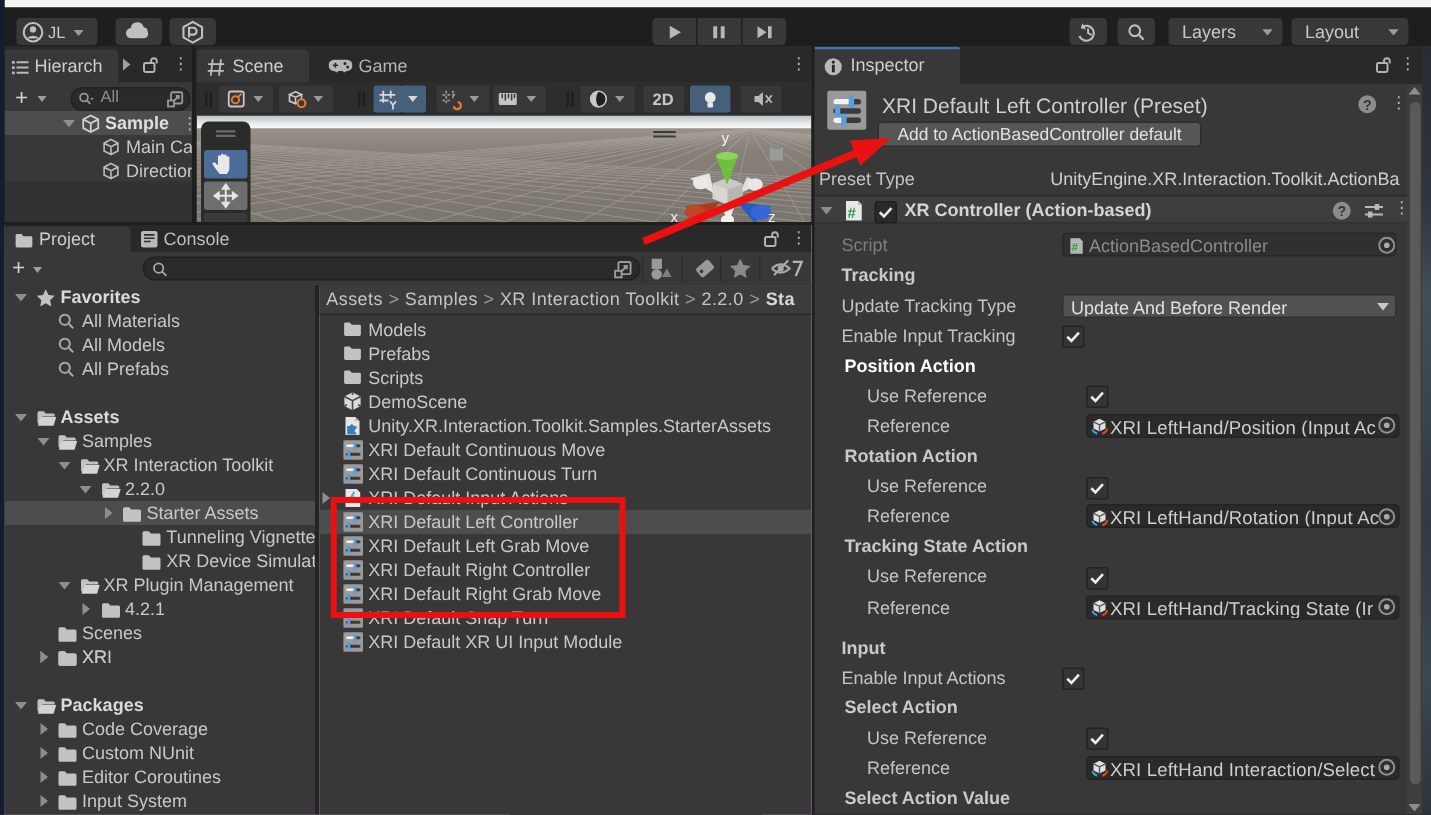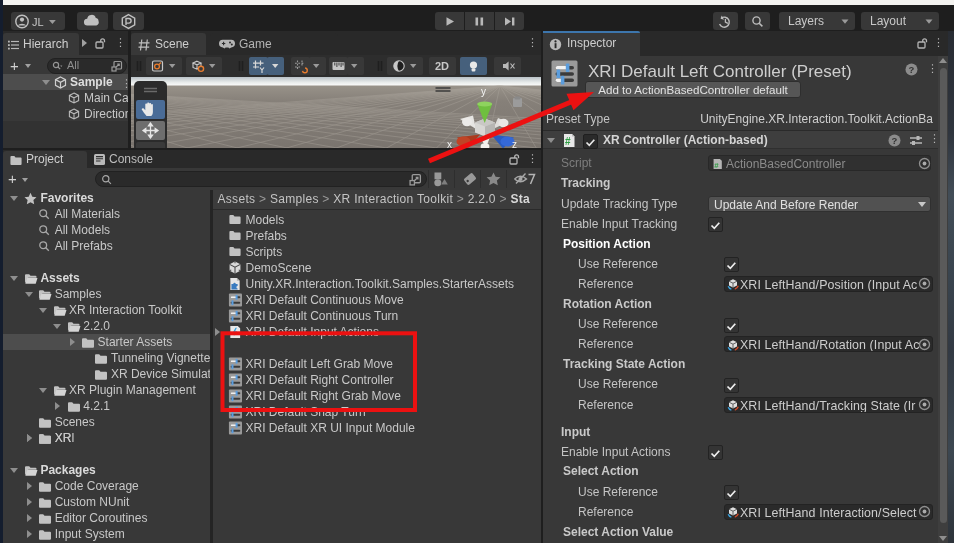--- a/index.html
+++ b/index.html
@@ -426,21 +426,21 @@
           <rect x="0.5" y="0.5" width="26" height="26" rx="1.5" fill="#9a9a9a"></rect>
           <rect x="4.5" y="6" width="18.5" height="3.6" rx="1.8" fill="#3b3b3b"></rect>
           <rect x="4.5" y="6" width="12" height="3.6" rx="1.8" fill="#f2f2f2"></rect>
           <rect x="14.8" y="3.4" width="3.6" height="8.8" rx="1.2" fill="#5b9ddd"></rect>
           <rect x="4.5" y="12.2" width="18.5" height="3.6" rx="1.8" fill="#3b3b3b"></rect>
           <rect x="5.6" y="9.6" width="3.6" height="8.8" rx="1.2" fill="#5b9ddd"></rect>
           <rect x="4.5" y="18.4" width="18.5" height="3.6" rx="1.8" fill="#3b3b3b"></rect>
           <rect x="4.5" y="18.4" width="7" height="3.6" rx="1.8" fill="#f2f2f2"></rect>
           <rect x="9.8" y="15.8" width="3.6" height="8.8" rx="1.2" fill="#5b9ddd"></rect>
         </svg>
-  <span class="txt" style="position:absolute;left:45px;top:6px;font-size:17px;color:#cecece;">XRI Default Left Controller (Preset)</span>
+  <span class="txt" style="position:absolute;left:45px;top:6px;font-size:14px;color:#cecece;">XRI Default Left Controller (Preset)</span>
   <svg width="13" height="13" style="position:absolute;left:362px;top:7px;" viewBox="0 0 13 13">
    <circle cx="6.5" cy="6.5" r="6" fill="#8c8c8c"></circle>
    <text x="3.6" y="10" font-size="9.5" font-weight="bold" fill="#333" font-family="Liberation Sans">?</text>
   </svg>
   <div class="kebab" style="position:absolute;left:384px;top:6px;">⋮</div>
   <div class="abs" style="left:42px;top:25px;width:216px;height:17px;background:#565656;border:1px solid #2e2e2e;border-radius:3px;box-sizing:border-box;color:#e2e2e2;font-size:11.6px;text-align:center;line-height:15px;">Add to ActionBasedController default</div>
  </div>
 
  <div class="ilabel" style="left:3px;top:80px;">Preset Type</div>
  <div class="ilabel" style="right:21px;top:80px;color:#cfcfcf;">UnityEngine.XR.Interaction.Toolkit.ActionBa</div>
@@ -875,20 +875,26 @@
           </svg>
           <span style="position:absolute;left:33px;">XRI Default Continuous Turn</span>
         </div>
 <div class="treerow" style="left:0;top:134px;width:328.5px;">
           <div class="ffold closed" style="left:2px;top:4px;"></div>
           <svg width="14" height="14" style="position:absolute;left:15px;top:1px" viewBox="0 0 14 15">
             <use href="#inputic"></use>
           </svg>
           <span style="position:absolute;left:33px;">XRI Default Input Actions</span>
         </div>
+<div class="treerow row-sel" style="left:0;top:150px;width:328.5px;">
+          <svg width="14" height="14" style="position:absolute;left:15px;top:1px" viewBox="0 0 14 15">
+            <use href="#presetic"></use>
+          </svg>
+          <span style="position:absolute;left:33px;">XRI Default Left Controller</span>
+        </div>
 <div class="treerow" style="left:0;top:166px;width:328.5px;">
           <svg width="14" height="14" style="position:absolute;left:15px;top:1px" viewBox="0 0 14 15">
             <use href="#presetic"></use>
           </svg>
           <span style="position:absolute;left:33px;">XRI Default Left Grab Move</span>
         </div>
 <div class="treerow" style="left:0;top:182px;width:328.5px;">
           <svg width="14" height="14" style="position:absolute;left:15px;top:1px" viewBox="0 0 14 15">
             <use href="#presetic"></use>
           </svg>

